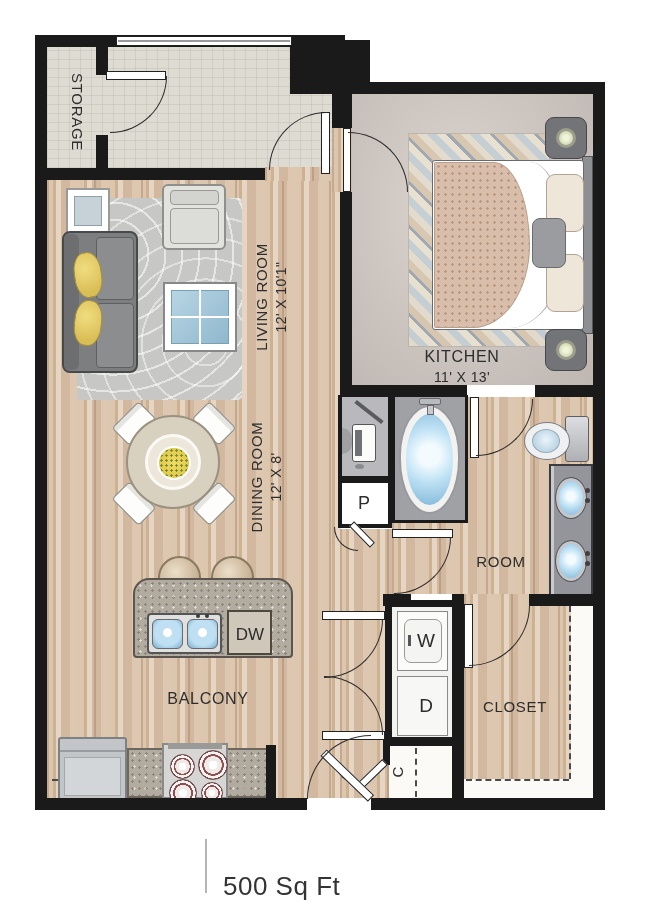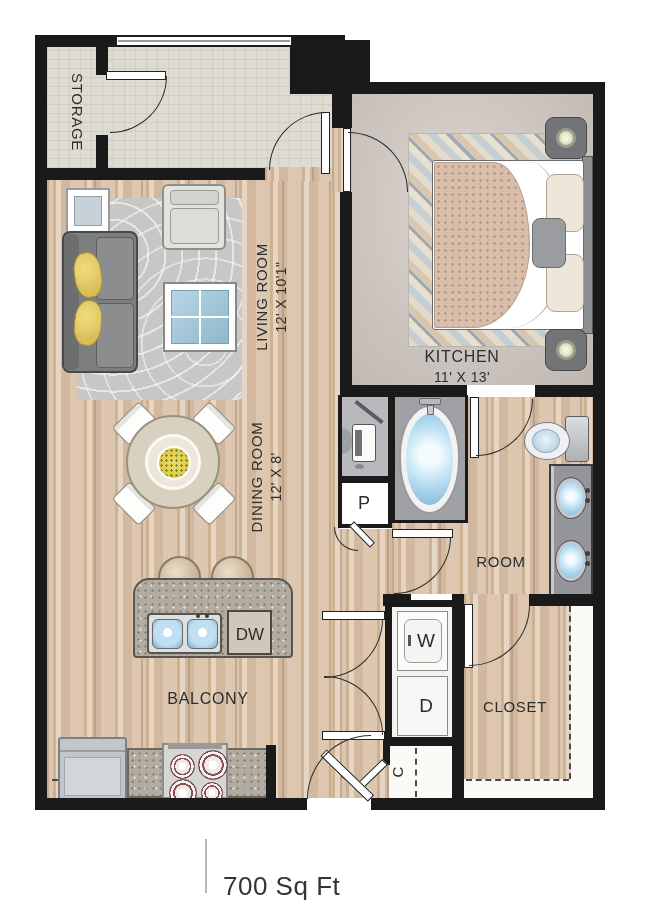--- a/index.html
+++ b/index.html
@@ -257,15 +257,15 @@
   </div>
   <div class="lbl" style="left:208px;top:699px;font-size:16px;">BALCONY</div>
   <div class="lbl" style="left:462px;top:366px;">
     <div style="font-size:16px;">KITCHEN</div>
     <div class="dims">11' X 13'</div>
   </div>
   <div class="lbl" style="left:501px;top:562px;">ROOM</div>
   <div class="lbl" style="left:515px;top:707px;">CLOSET</div>
 
   <div class="footer-div" style="left:205px;top:839px;width:2px;height:54px;"></div>
-  <div class="footer-line" style="left:223px;top:871px;">700 Sq Ft</div>
+  <div class="footer-line" style="left:223px;top:871px;">500 Sq Ft</div>
 
 </div>
 
 </body></html>

